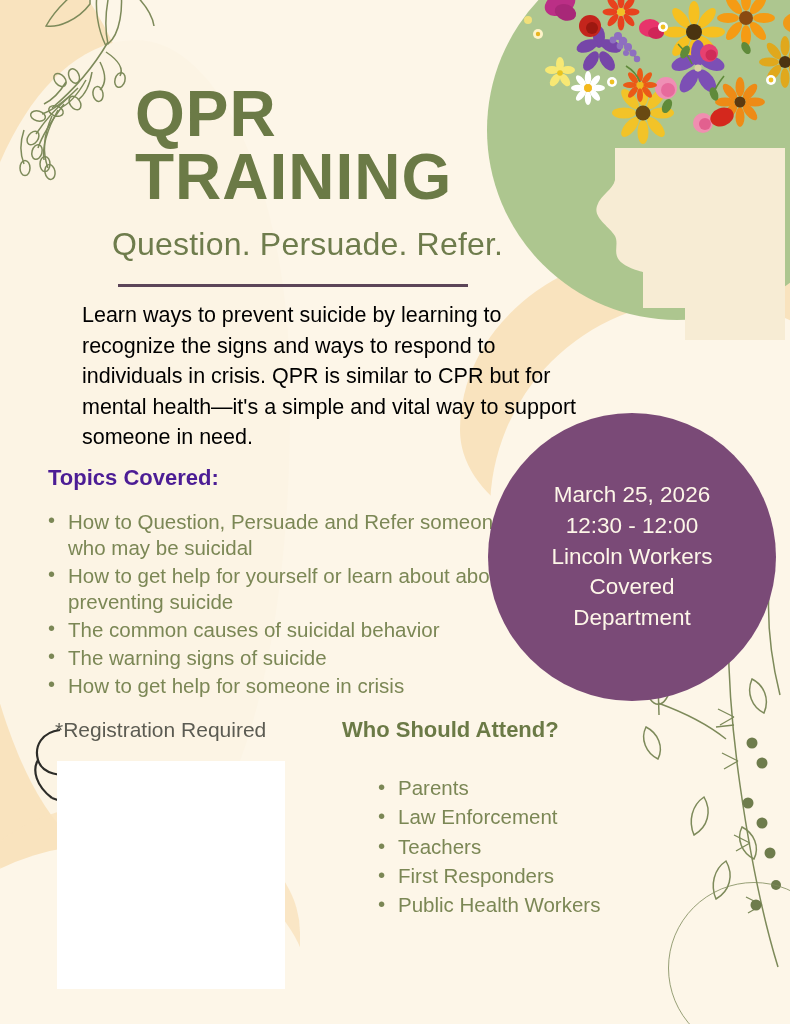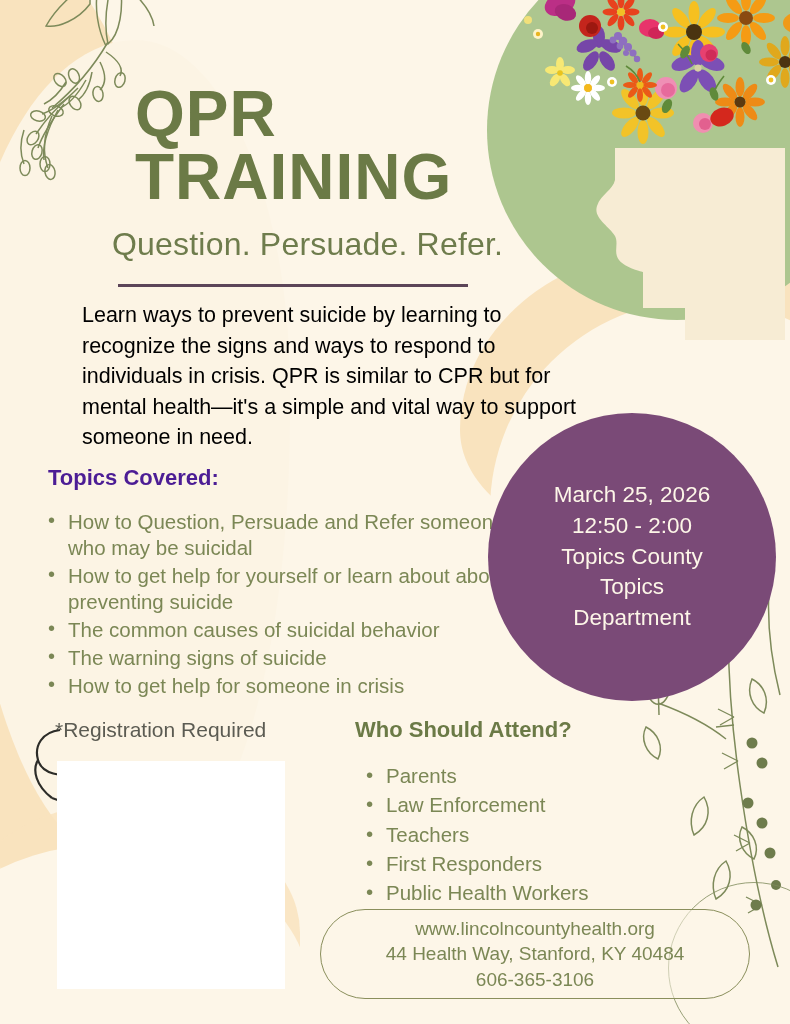--- a/index.html
+++ b/index.html
@@ -235,28 +235,27 @@
   }
 
   
   .attend-heading {
     position: absolute;
     left: 342px;
     top: 717px;
     color: #6b7a46;
     font-size: 22px;
     font-weight: bold;
-    margin-left: 13px;
   }
   .attend-list {
     position: absolute;
     left: 358px;
     top: 757px;
     width: 300px;
-    margin: 4px;
+    margin: 16px;
     padding: 0 0 0 24px;
     color: #7b8755;
     font-size: 20.5px;
     line-height: 1.43;
     list-style: none;
   }
   .attend-list li { position: relative; }
   .attend-list li::before {
     content: "•";
     position: absolute;
@@ -617,23 +616,23 @@
   <ul class="topics-list">
     <li>How to Question, Persuade and Refer someone who may be suicidal</li>
     <li>How to get help for yourself or learn about about preventing suicide</li>
     <li>The common causes of suicidal behavior</li>
     <li>The warning signs of suicide</li>
     <li>How to get help for someone in crisis</li>
   </ul>
 
   <div class="date-circle">
     <div>March 25, 2026</div>
-    <div>12:50 - 2:00</div>
-    <div>Topics County</div>
-    <div>Topics</div>
+    <div>12:30 - 12:00</div>
+    <div>Lincoln Workers</div>
+    <div>Covered</div>
     <div>Department</div>
   </div>
 
   <div class="reg-label">*Registration Required</div>
   <div class="reg-arrow">
     <svg width="95" height="95" viewBox="0 0 95 95" stroke="#2c2c28" fill="none" stroke-width="2.2">
       <path d="M42,4 C24,6 16,20 20,34 C24,48 44,52 58,46"></path>
       <path d="M20,34 C14,44 18,60 34,72"></path>
       <path d="M34,72 C40,74 50,78 62,84"></path>
       <path d="M62,84 L50,80 M62,84 L56,72" stroke-width="2.4"></path>
@@ -645,19 +644,14 @@
 
   <div class="attend-heading">Who Should Attend?</div>
   <ul class="attend-list">
     <li>Parents</li>
     <li>Law Enforcement</li>
     <li>Teachers</li>
     <li>First Responders</li>
     <li>Public Health Workers</li>
   </ul>
 
-  <div class="contact-pill">
-    <div>www.lincolncountyhealth.org</div>
-    <div>44 Health Way, Stanford, KY 40484</div>
-    <div>606-365-3106</div>
-  </div>
 
 </div>
 
 </body></html>

